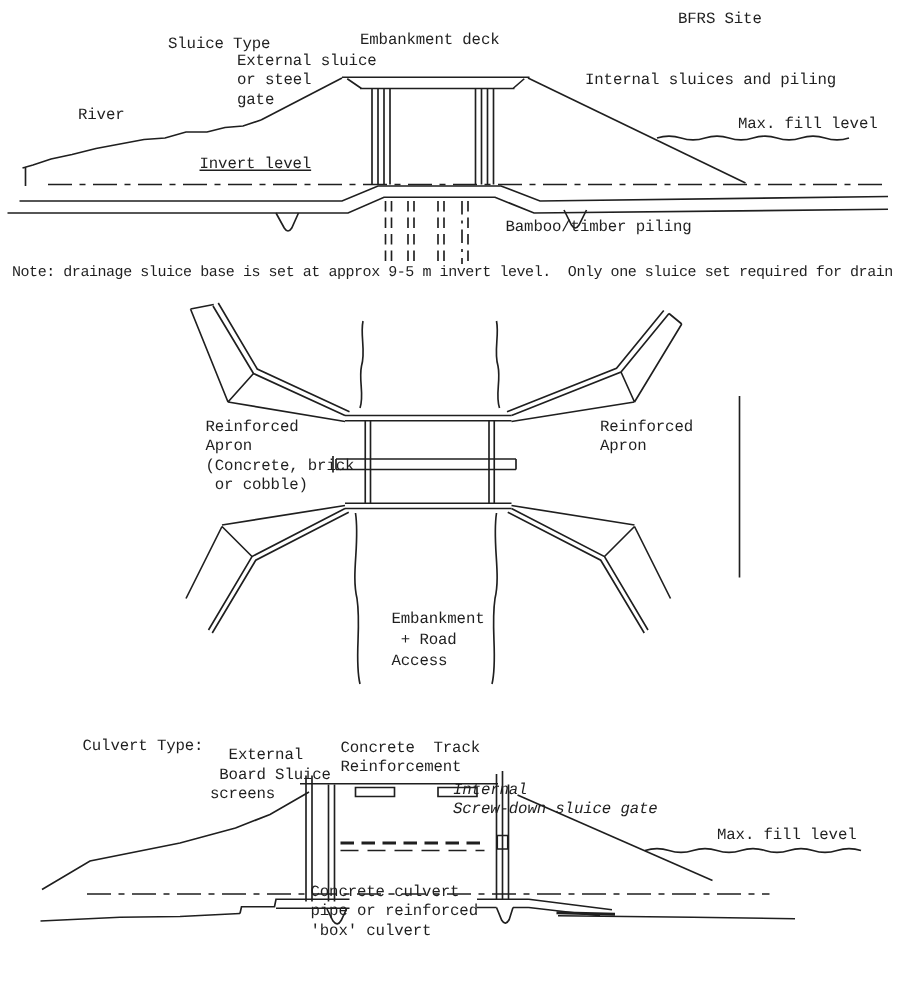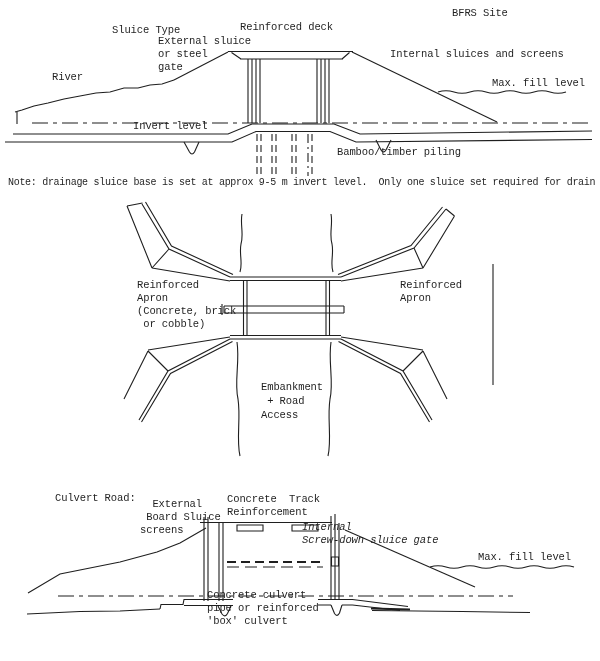--- a/index.html
+++ b/index.html
@@ -5,21 +5,21 @@
   :root { --ink:#1f1f1f; --paper:#ffffff; }
   html,body { margin:0; padding:0; }
   body { width:600px; height:661px; background:var(--paper); position:relative;
          font-family:"Liberation Mono","DejaVu Sans Mono",monospace; overflow:hidden; }
   #sheet { position:absolute; left:0; top:0; width:600px; height:661px;border-radius:10px; }
   svg.linework { position:absolute; left:0; top:0; }
   svg.linework path, svg.linework line { stroke:var(--ink); fill:none; }
   .lbl { position:absolute; color:var(--ink); font-size:10.5px; line-height:13px;
          white-space:pre; letter-spacing:-0.1px; }
   .lbl.small { font-size:10px; line-height:12px; letter-spacing:-0.3px; }
-  .lbl.lh14 { line-height:14px; }
+  .lbl.lh14 { line-height:14px;margin-top:26px; }
 </style>
 </head>
 <body>
 
 <div id="sheet">
 
   <svg class="linework" width="600" height="661" viewBox="0 0 600 661">
 
     <g stroke-width="1.1">
       <path d="M228,51.5 H353"></path>
@@ -74,42 +74,42 @@
       <path d="M27,614 L80,611.5 L120,611 L160,609"></path>
       <path d="M318,599.5 H352.5 M352.5,599.5 L408,606.5 M318,605 H331 M342,605 H352.5 M352.5,605 L400,610.5"></path>
       <path d="M331,605 L334.5,613.5 Q337,617.5 339.5,613 L342,605"></path>
       <path stroke-width="2" d="M371,608.5 L410,609.5"></path>
       <path d="M372,610.5 L462,611.5 L530,612.5"></path>
     </g>
   </svg>
 
   <div class="lbl" style="left:452px; top:7px;">BFRS Site</div>
   <div class="lbl" style="left:72px;  top:24px;margin-left:40px;">Sluice Type</div>
-  <div class="lbl" style="left:240px; top:21px;">Reinforced deck</div>
+  <div class="lbl" style="left:240px; top:21px;">Embankment deck</div>
   <div class="lbl" style="left:158px; top:35px;">External sluice
 or steel
 gate</div>
-  <div class="lbl" style="left:390px; top:48px;">Internal sluices and screens</div>
+  <div class="lbl" style="left:390px; top:48px;">Internal sluices and piling</div>
   <div class="lbl" style="left:52px;  top:71px;">River</div>
   <div class="lbl" style="left:492px; top:77px;">Max. fill level</div>
-  <div class="lbl" style="left:133px; top:120px;">Invert level</div>
+  <div class="lbl" style="left:133px; top:104px;text-decoration:underline;">Invert level</div>
   <div class="lbl" style="left:337px; top:146px;">Bamboo/timber piling</div>
   <div class="lbl small" style="left:8px; top:177px;">Note: drainage sluice base is set at approx 9-5 m invert level.  Only one sluice set required for drain</div>
 
   <div class="lbl" style="left:137px; top:279px;">Reinforced
 Apron
 (Concrete, brick
  or cobble)</div>
   <div class="lbl" style="left:400px; top:279px;">Reinforced
 Apron</div>
   <div class="lbl lh14" style="left:261px; top:380px;">Embankment
  + Road
 Access</div>
 
-  <div class="lbl" style="left:55px;  top:492px;">Culvert Road:</div>
+  <div class="lbl" style="left:55px;  top:492px;">Culvert Type:</div>
   <div class="lbl" style="left:140px; top:498px;">  External
  Board Sluice
 screens</div>
   <div class="lbl" style="left:227px; top:493px;">Concrete  Track
 Reinforcement</div>
   <div class="lbl" style="left:302px; top:521px;font-style:italic;">Internal
 Screw-down sluice gate</div>
   <div class="lbl" style="left:478px; top:551px;">Max. fill level</div>
   <div class="lbl" style="left:207px; top:589px;">Concrete culvert
 pipe or reinforced

